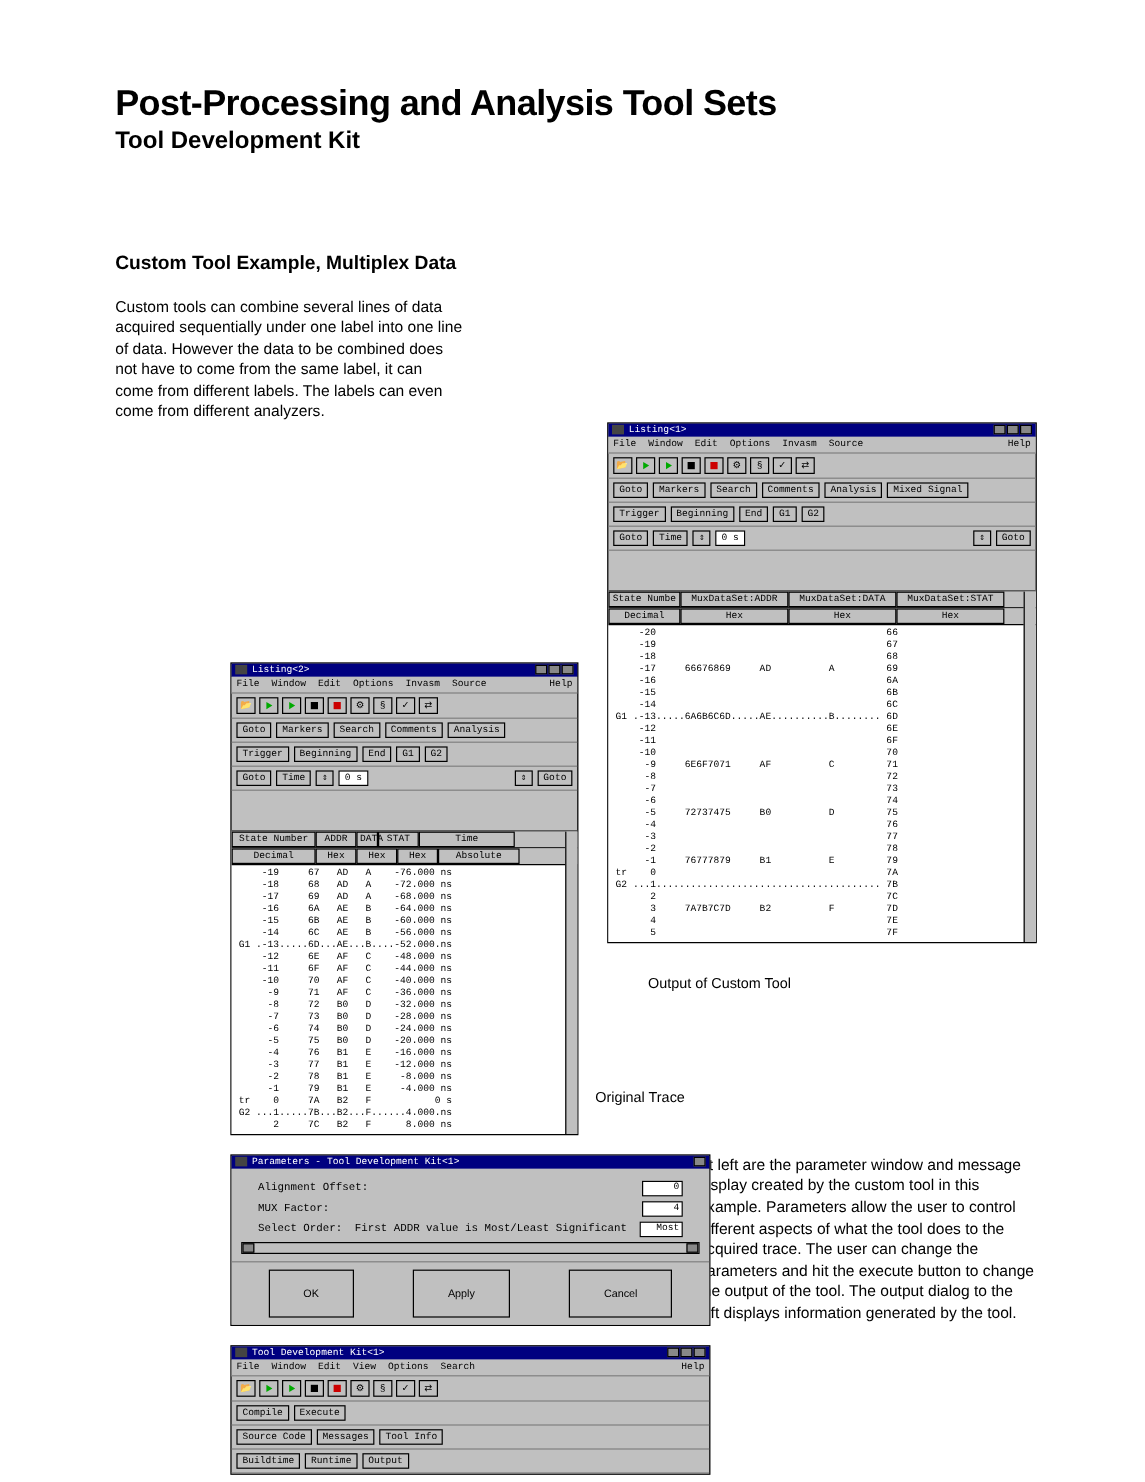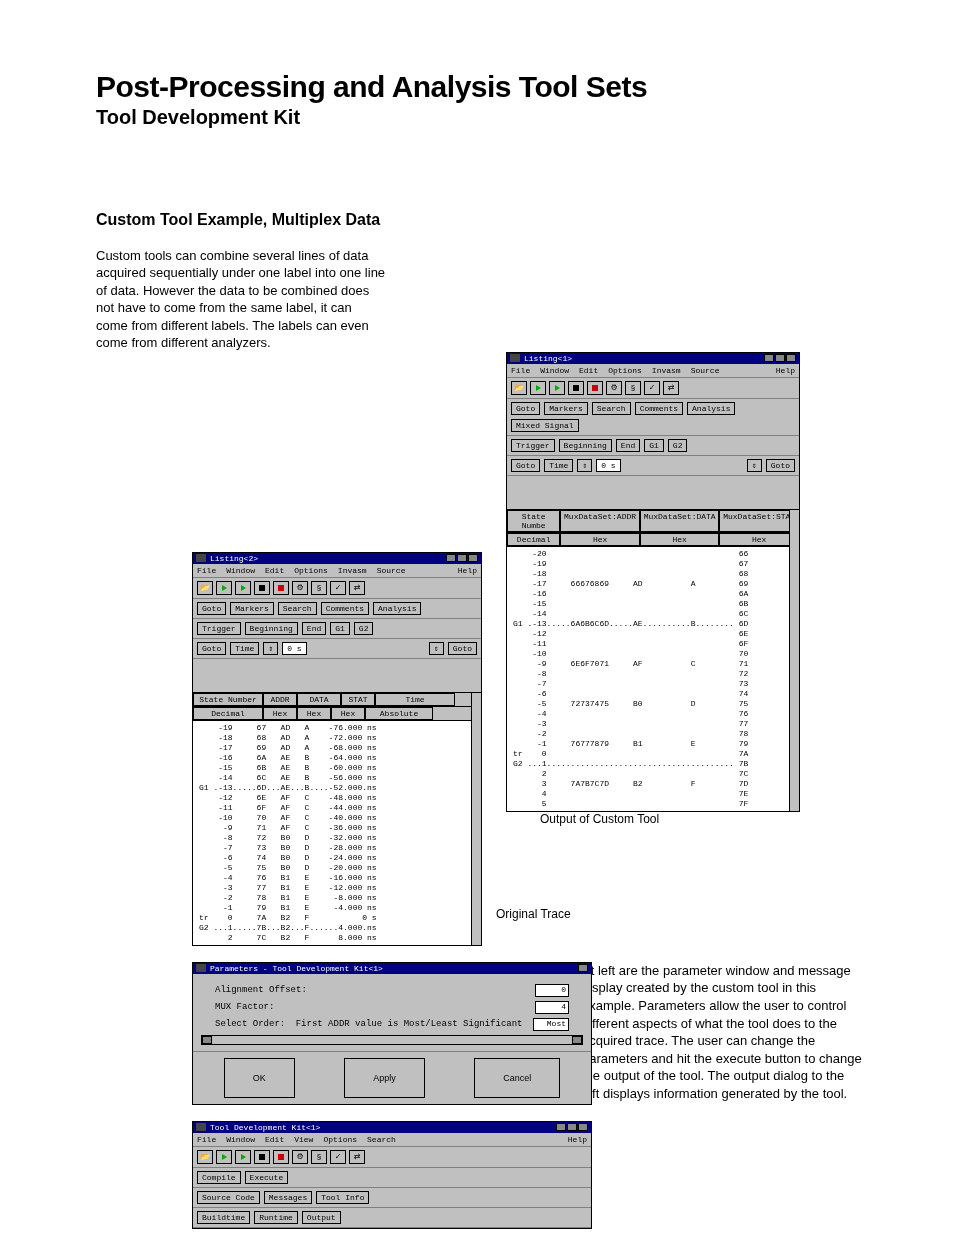--- a/index.html
+++ b/index.html
@@ -126,21 +126,21 @@
   .tdkwin { position:relative; width:400px; margin-top:16px;}
   .msgbox{background:#fff;border:1px solid #000;margin:4px 6px;padding:4px;font-family:"Courier New",monospace;font-size:8px;line-height:11px;white-space:pre;position:relative;}
   .msgbox .sv{position:absolute;right:0;top:0;bottom:0;width:10px;background:#c0c0c0;border-left:1px solid #000;}
   .rtext {
     position:absolute;
     width:280px;
     font-size:13px;
     line-height:1.35;
   }
   .listing2 { left:96px; top:200px; width:290px; }
-  .listing1 { left:410px; top:0px; width:294px; }
+  .listing1 { left:410px; top:0px; width:358px; }
   .listing-area{position:relative;height:440px;}
   .lower-area{position:relative;}
 </style>
 </head>
 <body>
 
 <div class="page">
   <h1>Post-Processing and Analysis Tool Sets</h1>
   <h2 class="sub">Tool Development Kit</h2>
 
@@ -298,21 +298,21 @@
           <span class="chip">⇕</span>
           <span class="chip input">0 s</span>
           <span style="flex:1"></span>
           <span class="chip">⇕</span>
           <span class="chip">Goto</span>
         </div>
         <div class="tbl-area">
           <div class="tbl-hdr">
             <div class="cell" style="width:70px">State Number</div>
             <div class="cell" style="width:34px">ADDR</div>
-            <div class="cell" style="width:44px">DATA</div>
+            <div class="cell" style="width:18px">DATA</div>
             <div class="cell" style="width:34px">STAT</div>
             <div class="cell" style="width:80px">Time</div>
           </div>
           <div class="tbl-sub">
             <div class="cell" style="width:70px">Decimal</div>
             <div class="cell" style="width:34px">Hex</div>
             <div class="cell" style="width:34px">Hex</div>
             <div class="cell" style="width:34px">Hex</div>
             <div class="cell" style="width:68px">Absolute</div>
           </div>

